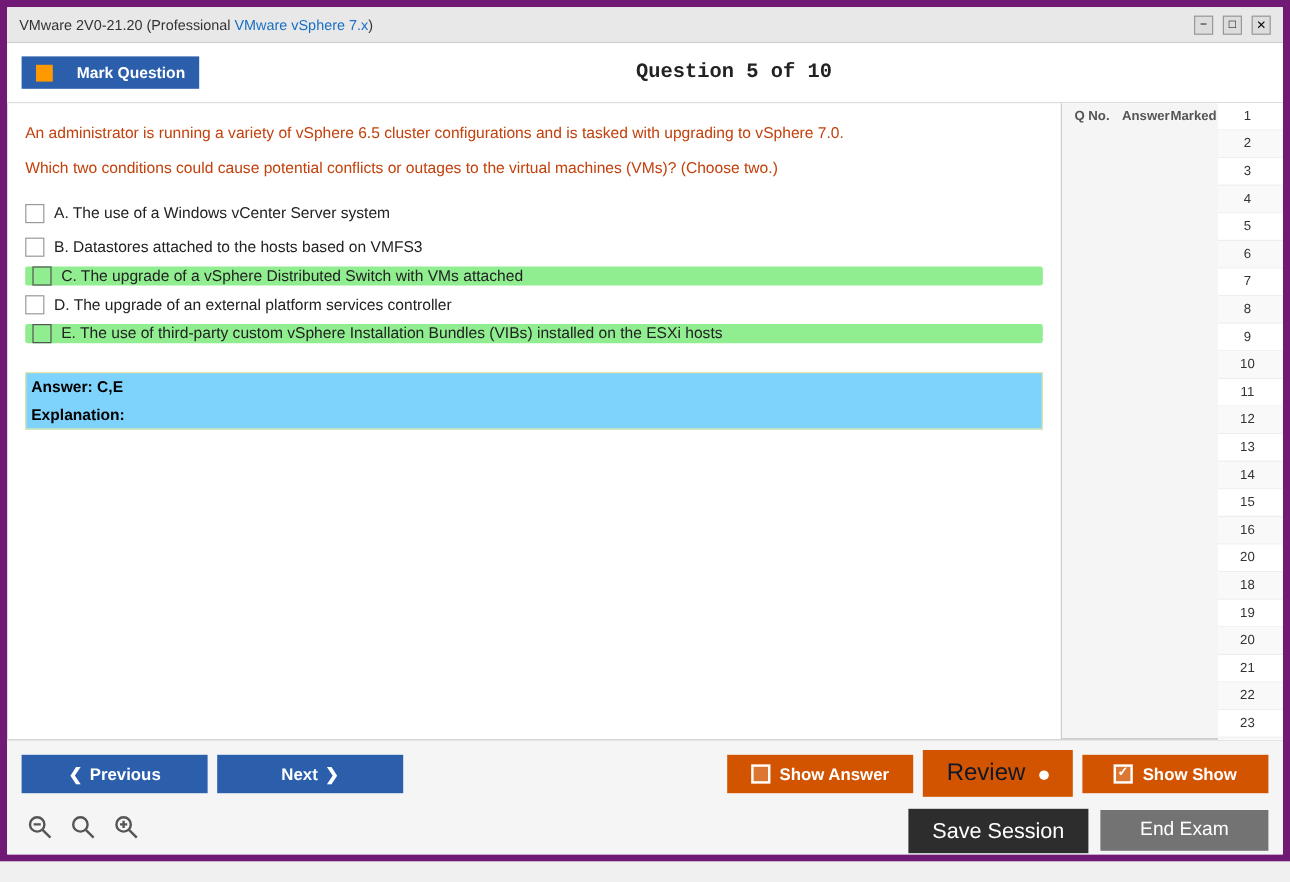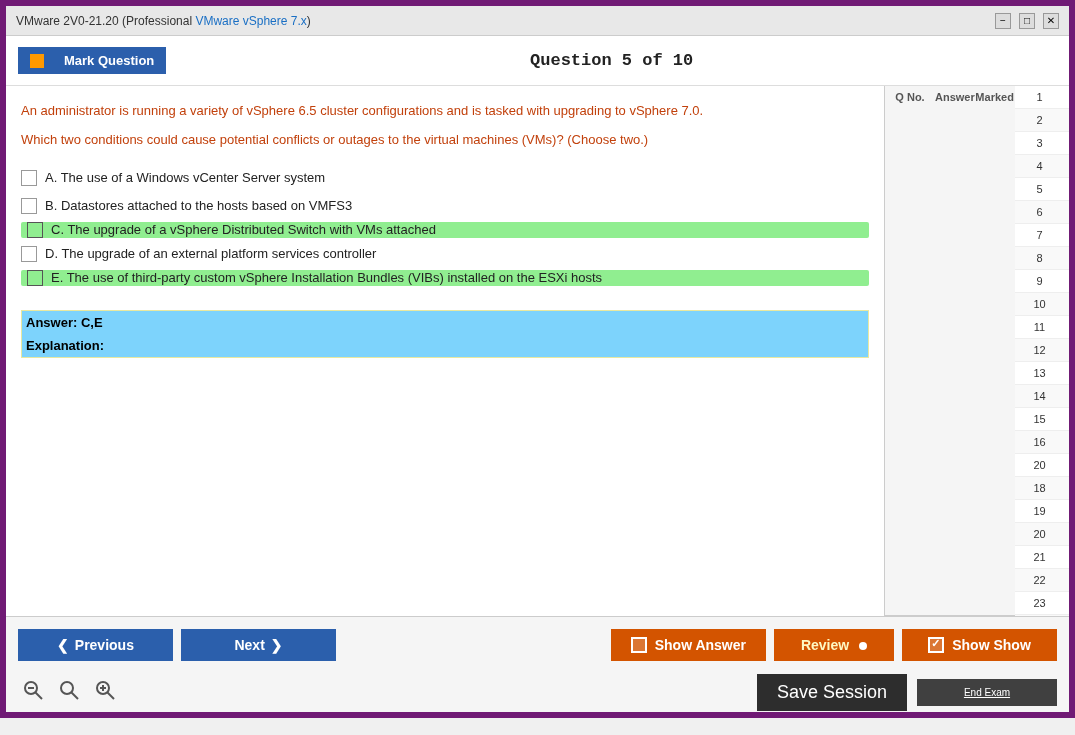--- a/index.html
+++ b/index.html
@@ -49,37 +49,37 @@
     .qlist-cell { font-size: 11px; text-align: center; color: #333; line-height: 18px; }
 
     
     .footer { border-top: 1px solid #ccc; background: #f5f5f5; }
     .footer-row1 { display: flex; align-items: center; padding: 8px 12px; gap: 8px; height: 55px; }
     .footer-row2 { display: flex; align-items: center; padding: 5px 12px; height: 40px; gap: 10px; }
 
     .btn-prev { background: #2b5fac; color: #fff; border: none; padding: 8px 20px; font-size: 14px; font-weight: bold; cursor: pointer; display: flex; align-items: center; gap: 6px; min-width: 155px; justify-content: center; }
     .btn-next { background: #2b5fac; color: #fff; border: none; padding: 8px 20px; font-size: 14px; font-weight: bold; cursor: pointer; display: flex; align-items: center; gap: 6px; min-width: 155px; justify-content: center; }
     .btn-show-answer { background: #d35400; color: #fff; border: none; padding: 8px 20px; font-size: 14px; font-weight: bold; cursor: pointer; display: flex; align-items: center; gap: 8px; min-width: 155px; justify-content: center; }
-    .btn-review { background: #d35400; color: #fef9c3; border: none; padding: 8px 20px; font-size: 14px; font-weight: bold; cursor: pointer; min-width: 120px; }
+    .btn-review { background: #d35400; color: #0f172a; border: none; padding: 8px 20px; font-size: 20px; font-weight: normal; cursor: pointer; min-width: 120px; }
     .btn-show-list { background: #d35400; color: #fff; border: none; padding: 8px 20px; font-size: 14px; font-weight: bold; cursor: pointer; display: flex; align-items: center; gap: 8px; min-width: 155px; justify-content: center; }
 
     .footer-spacer { flex: 1; }
 
     .answer-icon { width: 16px; height: 16px; background: #fff; display: inline-block; }
     .list-check-icon { width: 16px; height: 16px; background: #fff3; display: inline-block; border: 2px solid #fff; position: relative; }
     .list-check-icon::after { content: '✓'; color: #fff; font-size: 11px; position: absolute; top: -2px; left: 1px; }
 
     .chevron-left::before { content: '❮'; }
     .chevron-right::before { content: '❯'; }
 
     .zoom-btns { display: flex; gap: 6px; align-items: center; }
     .zoom-btn { background: none; border: none; cursor: pointer; font-size: 16px; color: #555; padding: 2px 4px; }
 
     .btn-save { background: #2d2d2d; color: #fff; border: none; padding: 8px 20px; font-size: 18px; cursor: pointer; min-width: 140px; }
-    .btn-end { background: #404040; color: #fff; border: none; padding: 8px 20px; font-size: 10px; cursor: pointer; min-width: 140px; text-decoration: underline; }
+    .btn-end { background: #737373; color: #fff; border: none; padding: 8px 20px; font-size: 16px; cursor: pointer; min-width: 140px; }
 
     .review-dot { display: inline-block; width: 8px; height: 8px; background: #fff; border-radius: 50%; margin-left: 6px; }
   </style>
 </head>
 <body>
 
 <div class="window">
 
   <div class="titlebar">
     <span class="titlebar-title">

